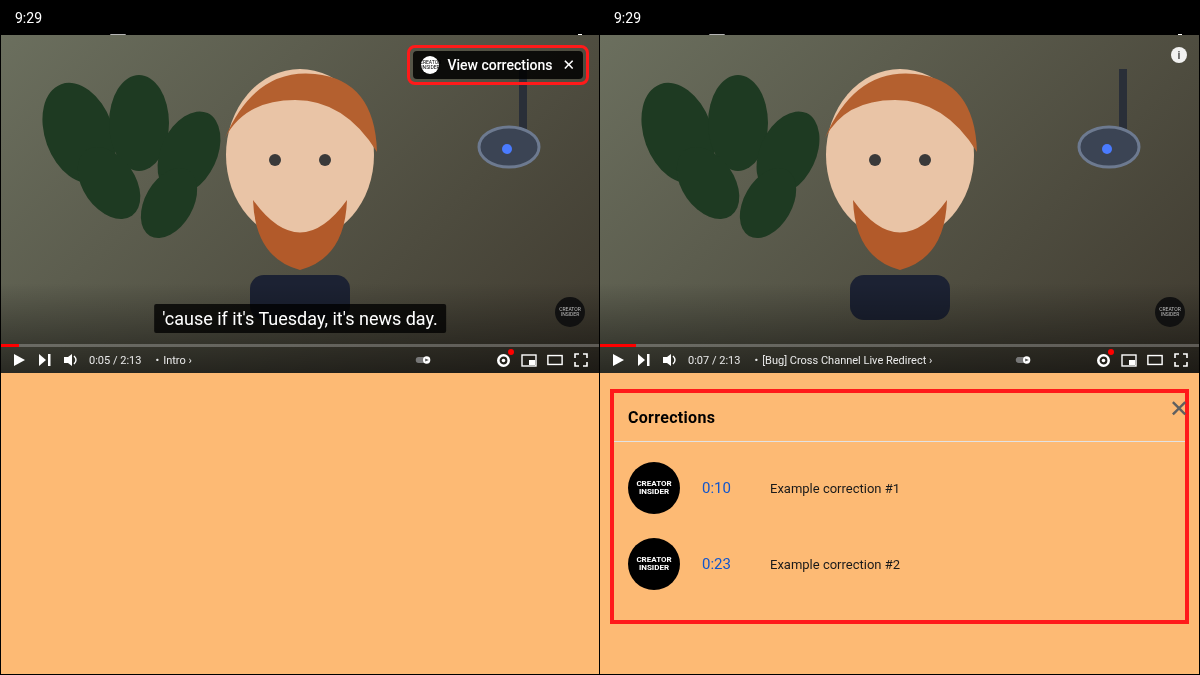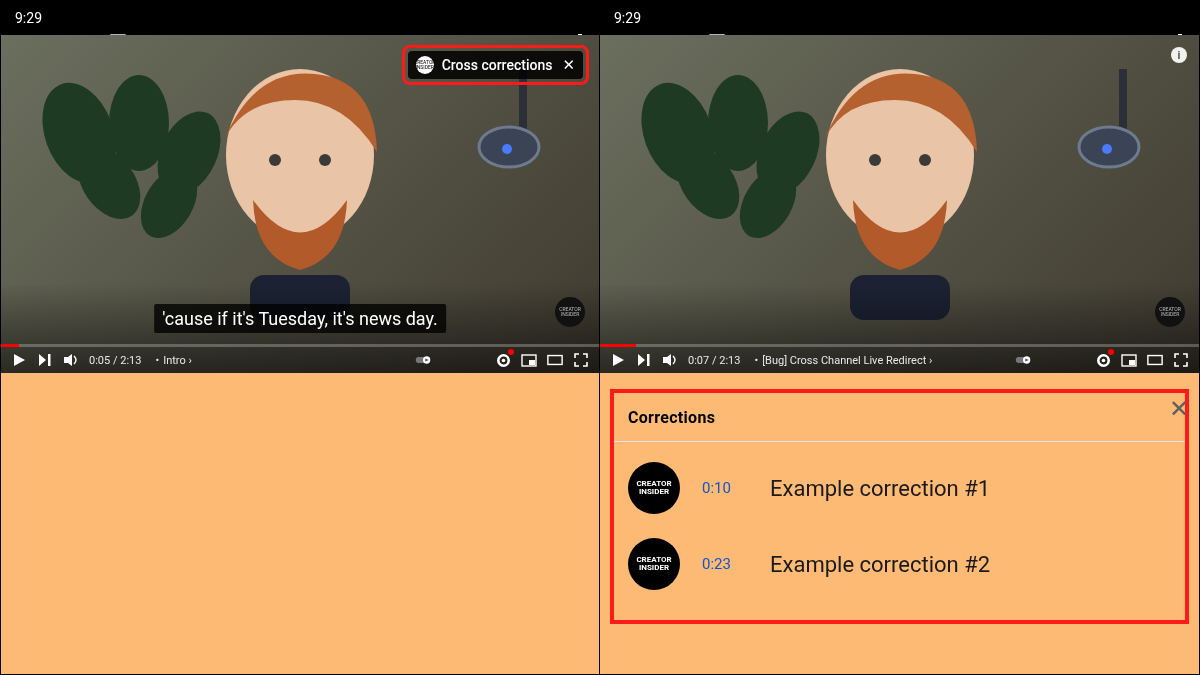--- a/index.html
+++ b/index.html
@@ -49,21 +49,21 @@
 
   
   .corr-wrap { margin:16px 10px 10px 10px; border:4px solid #ff1a1a; padding:10px 14px 18px 14px; position:relative;}
   .corr-head { display:flex; align-items:center; }
   .corr-title { font-size:16px; font-weight:700; letter-spacing:.3px;}
   .corr-x { margin-left:auto; font-size:24px; color:#606060; cursor:pointer; position:relative; top:-8px; right:-18px;}
   .corr-hr { border:none; border-top:1px solid #e2e2e2; margin:10px -14px 8px -14px; }
   .corr-item { display:flex; align-items:center; gap:22px; padding:12px 0; }
   .corr-avatar { width:52px; height:52px; border-radius:50%; background:#000; color:#fff; font-size:8px; font-weight:700; display:flex; align-items:center; justify-content:center; text-align:center; line-height:1.05;}
   .corr-time { color:#1155cc; font-size:15px; width:46px; cursor:pointer;}
-  .corr-text { font-size:22px; color:#1a1a1a; }
+  .corr-text { font-size:13px; color:#1a1a1a; }
 
   svg { display:block; }
 </style>
 </head>
 <body>
 
 <div class="outer">
 
   <div class="panel">
     <div class="statusbar">
@@ -143,21 +143,21 @@
           <path d="M58 140 Q105 205 152 140 Q150 198 105 210 Q60 198 58 140 Z" fill="#b25a2a"></path>
           <circle cx="80" cy="100" r="6" fill="#3a3a3a"></circle>
           <circle cx="130" cy="100" r="6" fill="#3a3a3a"></circle>
           <rect x="55" y="215" width="100" height="45" rx="14" fill="#1c2233"></rect>
         </svg>
       <div class="shadowbar"></div>
 
       <div class="vc-wrap">
         <div class="vc-pill">
           <span class="vc-icon">CREATOR INSIDER</span>
-          <span class="vc-label">Cross corrections</span>
+          <span class="vc-label">View corrections</span>
           <span class="vc-x">✕</span>
         </div>
       </div>
 
       <div class="caption">'cause if it's Tuesday, it's news day.</div>
       <div class="badge-circle">CREATOR INSIDER</div>
 
       <div class="progress pbar-a"></div>
       <div class="controls">
         <span class="ctrl-ico">

